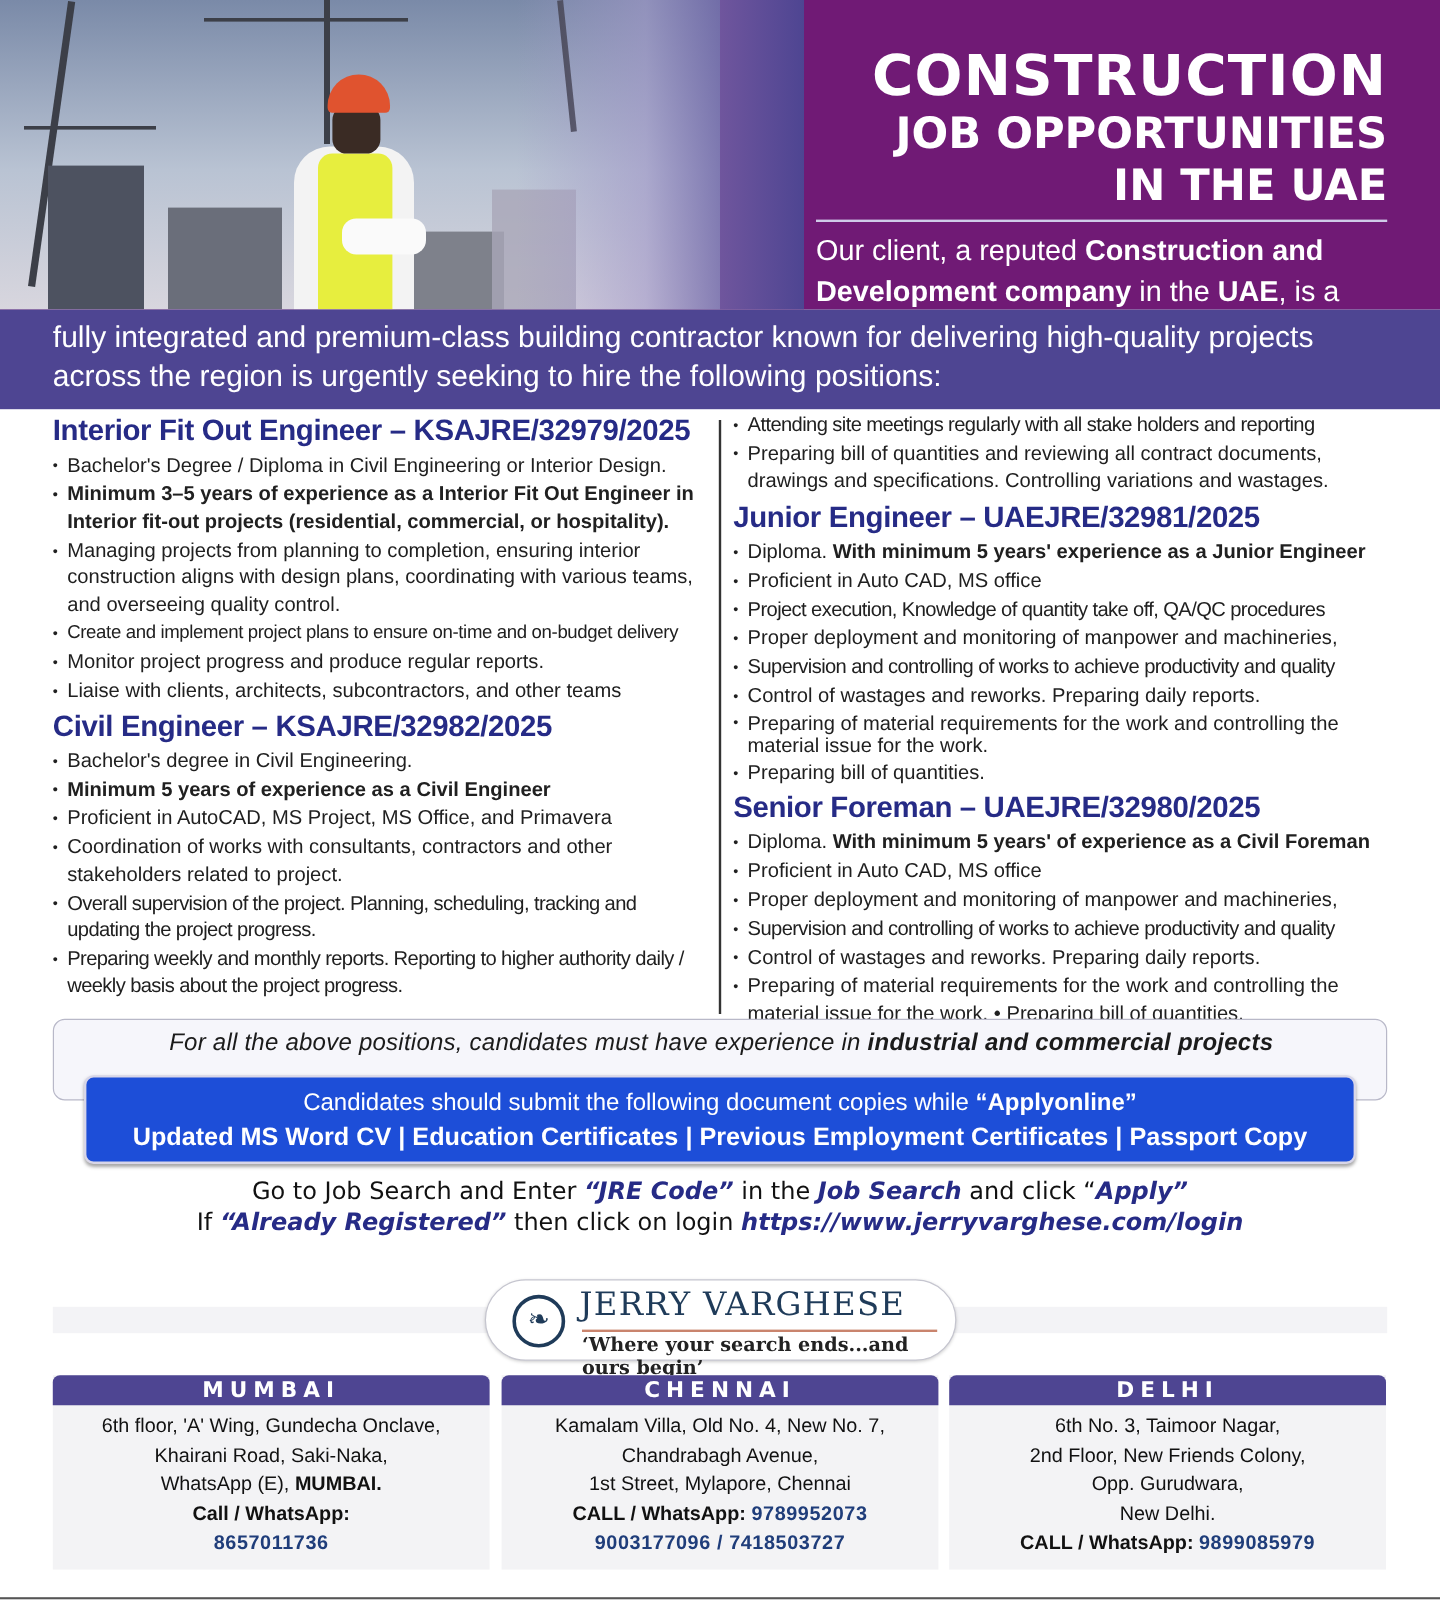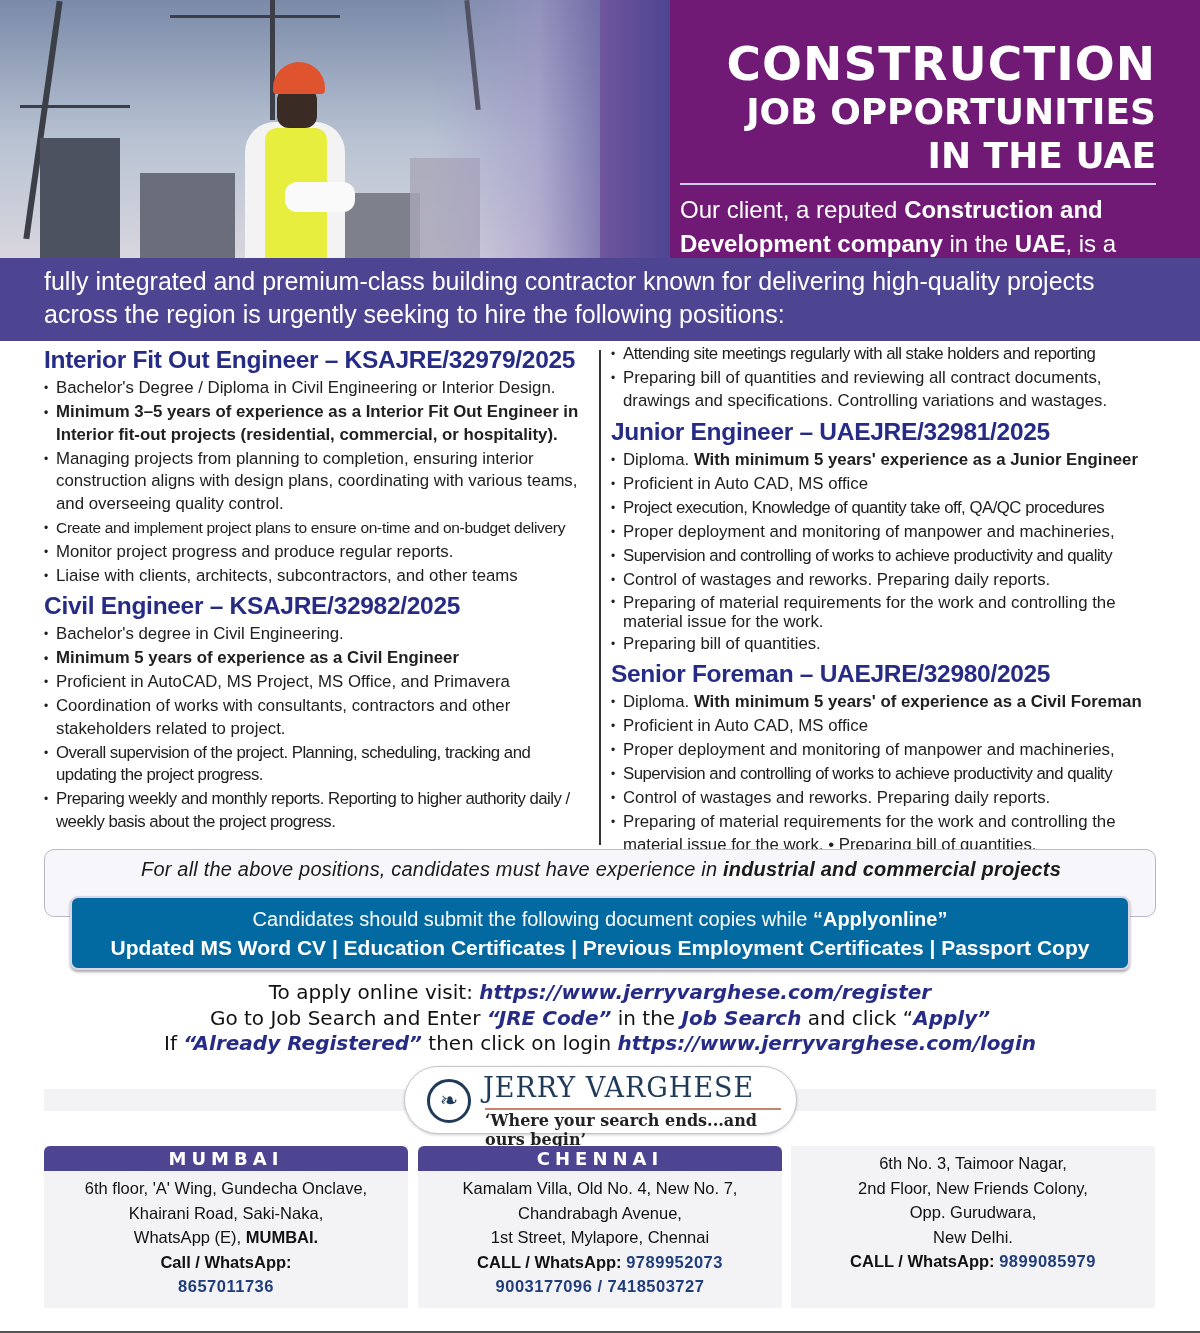--- a/index.html
+++ b/index.html
@@ -55,21 +55,21 @@
   ul.reqs li::before { content: "•"; position: absolute; left: 0; top: 0; font-size: 12px; }
   ul.reqs li.bold { font-weight: bold; }
   ul.reqs li.tight { letter-spacing: -0.5px; }
   ul.reqs li.small { font-size: 15.5px; letter-spacing: -0.3px; }
   .b { font-weight: bold; }
 
   
   .notice { position: absolute; left: 44px; top: 849px; width: 1112px; height: 68px; border: 1px solid #b8b8c8; border-radius: 10px; background: #f6f6fb; }
   .notice-text { position: absolute; left: 0; top: 8px; width: 1112px; text-align: center; font-size: 20px; font-style: italic; color: #1b1b1b; font-family: "Liberation Sans", sans-serif; letter-spacing: 0.2px; }
   .notice-text b { font-weight: bold; }
-  .docs { position: absolute; left: 70px; top: 896px; width: 1060px; height: 74px; background: #0369a1; border-radius: 8px; box-shadow: 0 2px 3px rgba(0,0,0,0.35); border: 2px solid #d8d6e8; }
+  .docs { position: absolute; left: 70px; top: 896px; width: 1060px; height: 74px; background: #1d4ed8; border-radius: 8px; box-shadow: 0 2px 3px rgba(0,0,0,0.35); border: 2px solid #d8d6e8; }
   .docs-line1 { position: absolute; left: 0; top: 10px; width: 100%; text-align: center; color: #fff; font-size: 20px; font-family: "Liberation Sans", sans-serif; }
   .docs-line1 b { font-weight: bold; }
   .docs-line2 { position: absolute; left: 0; top: 38px; width: 100%; text-align: center; color: #fff; font-size: 21px; font-weight: bold; font-family: "Liberation Sans", sans-serif; }
 
   
   .apply { position: absolute; left: 0; top: 980px; width: 1200px; text-align: center; font-family: "DejaVu Sans", sans-serif; font-size: 20px; line-height: 25.5px; color: #111; }
   .apply .lnk { color: #262b86; font-weight: bold; font-style: italic; }
 
   
   .logo-strip { position: absolute; left: 44px; top: 1089px; width: 1112px; height: 22px; background: #f3f3f6; }
@@ -202,21 +202,20 @@
     <div class="notice-text">
       <span>For all the above positions, candidates must have experience in </span><b>industrial and commercial projects</b>
     </div>
   </div>
   <div class="docs">
     <div class="docs-line1"><span>Candidates should submit the following document copies while </span><b>“Applyonline”</b></div>
     <div class="docs-line2">Updated MS Word CV | Education Certificates | Previous Employment Certificates | Passport Copy</div>
   </div>
 
   <div class="apply">
-    <div><span>To apply online visit: </span><span class="lnk">https://www.jerryvarghese.com/register</span></div>
     <div><span>Go to Job Search and Enter </span><span class="lnk">“JRE Code”</span><span> in the </span><span class="lnk">Job Search</span><span> and click “</span><span class="lnk">Apply”</span></div>
     <div><span>If </span><span class="lnk">“Already Registered”</span><span> then click on login </span><span class="lnk">https://www.jerryvarghese.com/login</span></div>
   </div>
 
   <div class="logo-strip"></div>
   <div class="logo">
     <div class="logo-mark">❧</div>
     <div class="logo-name">JERRY VARGHESE</div>
     <div class="logo-rule"></div>
     <div class="logo-tag">‘Where your search ends...and ours begin’</div>
@@ -236,20 +235,21 @@
     <div class="hdr">CHENNAI</div>
     <div class="body">
       <div>Kamalam Villa, Old No. 4, New No. 7,</div>
       <div>Chandrabagh Avenue,</div>
       <div>1st Street, Mylapore, Chennai</div>
       <div><span class="b">CALL / WhatsApp: </span><span class="ph">9789952073</span></div>
       <div class="ph">9003177096 / 7418503727</div>
     </div>
   </div>
   <div class="office o3">
+    <div class="hdr">DELHI</div>
     <div class="body">
       <div>6th No. 3, Taimoor Nagar,</div>
       <div>2nd Floor, New Friends Colony,</div>
       <div>Opp. Gurudwara,</div>
       <div>New Delhi.</div>
       <div><span class="b">CALL / WhatsApp: </span><span class="ph">9899085979</span></div>
     </div>
   </div>
 
 </div>

